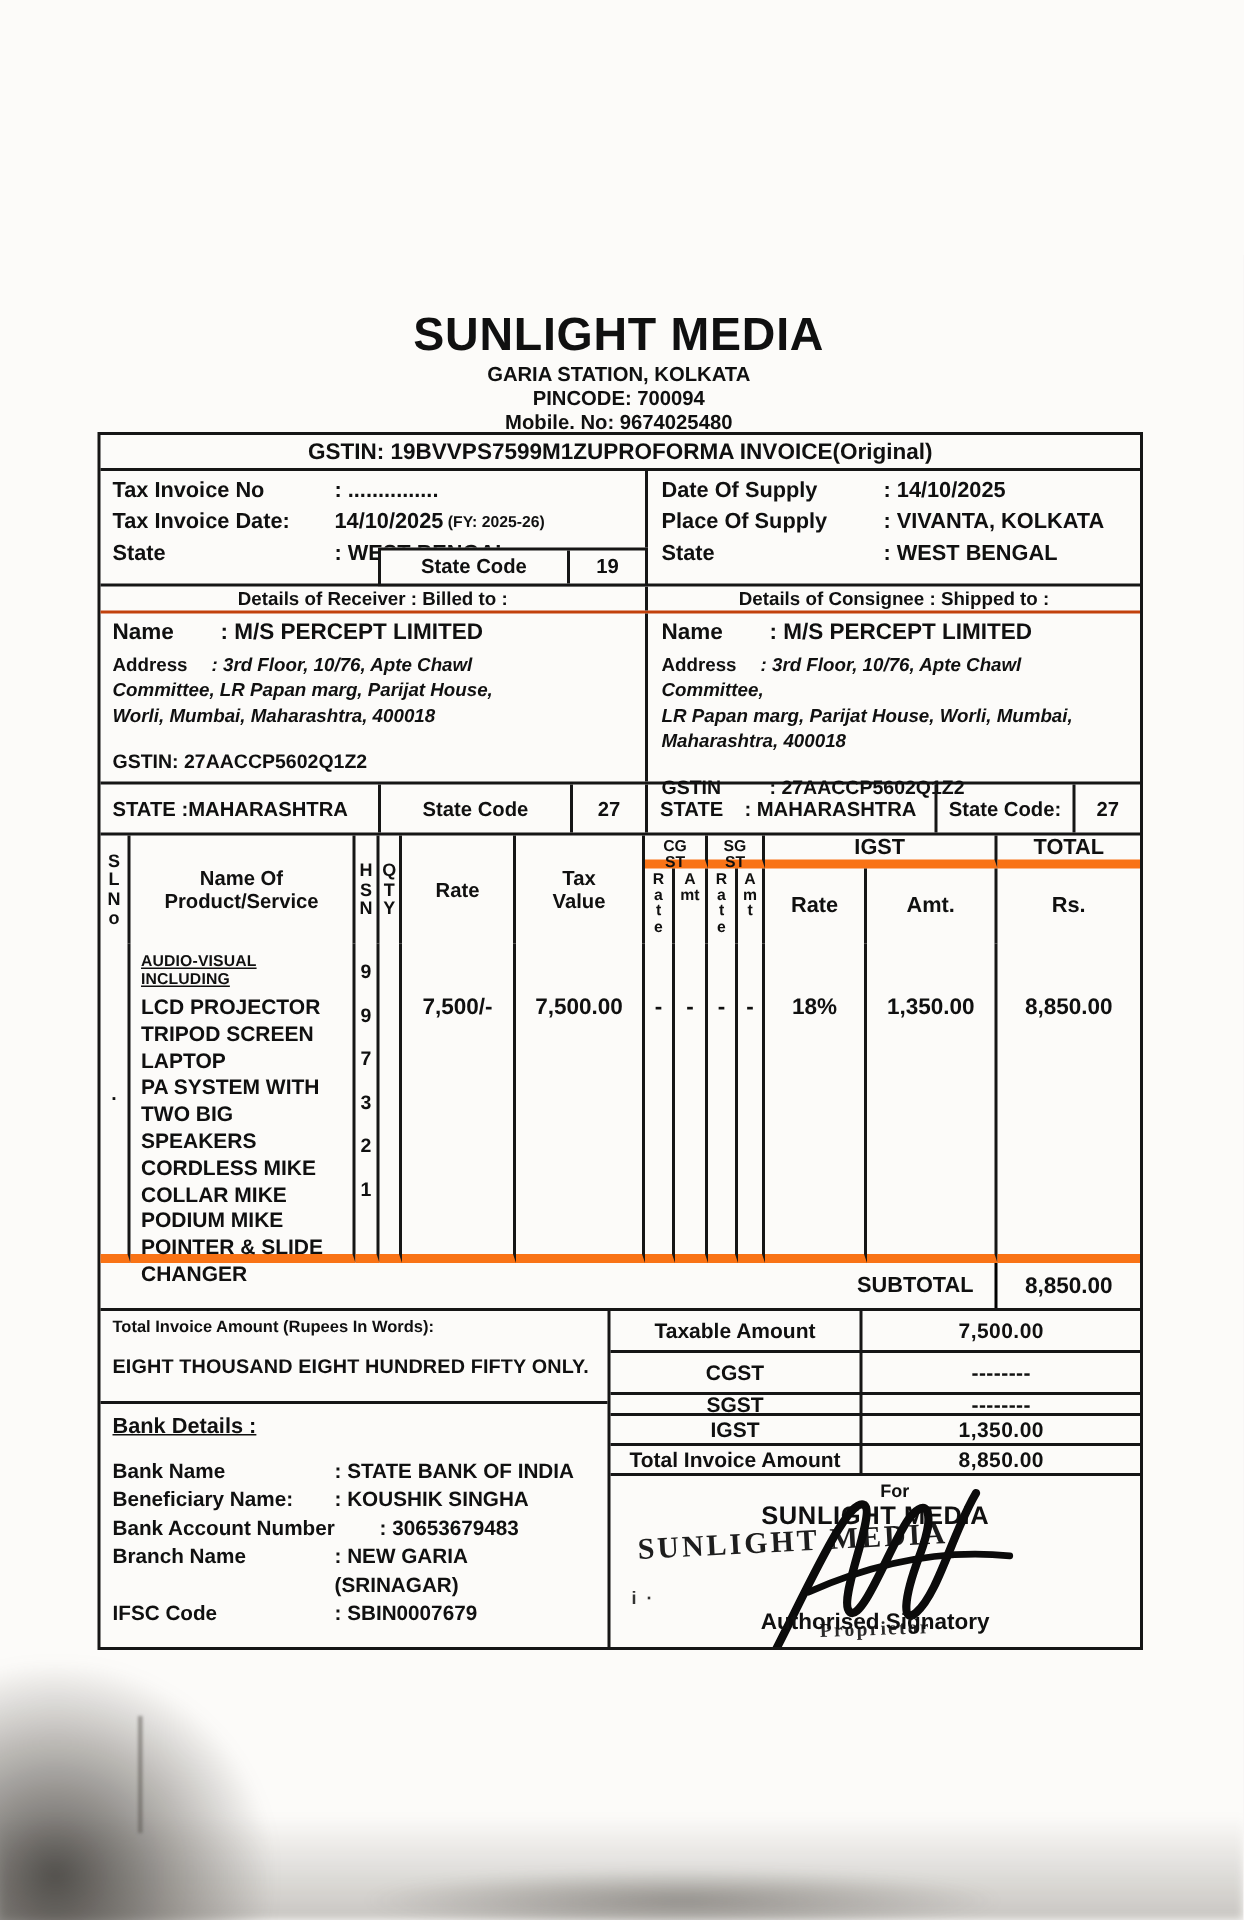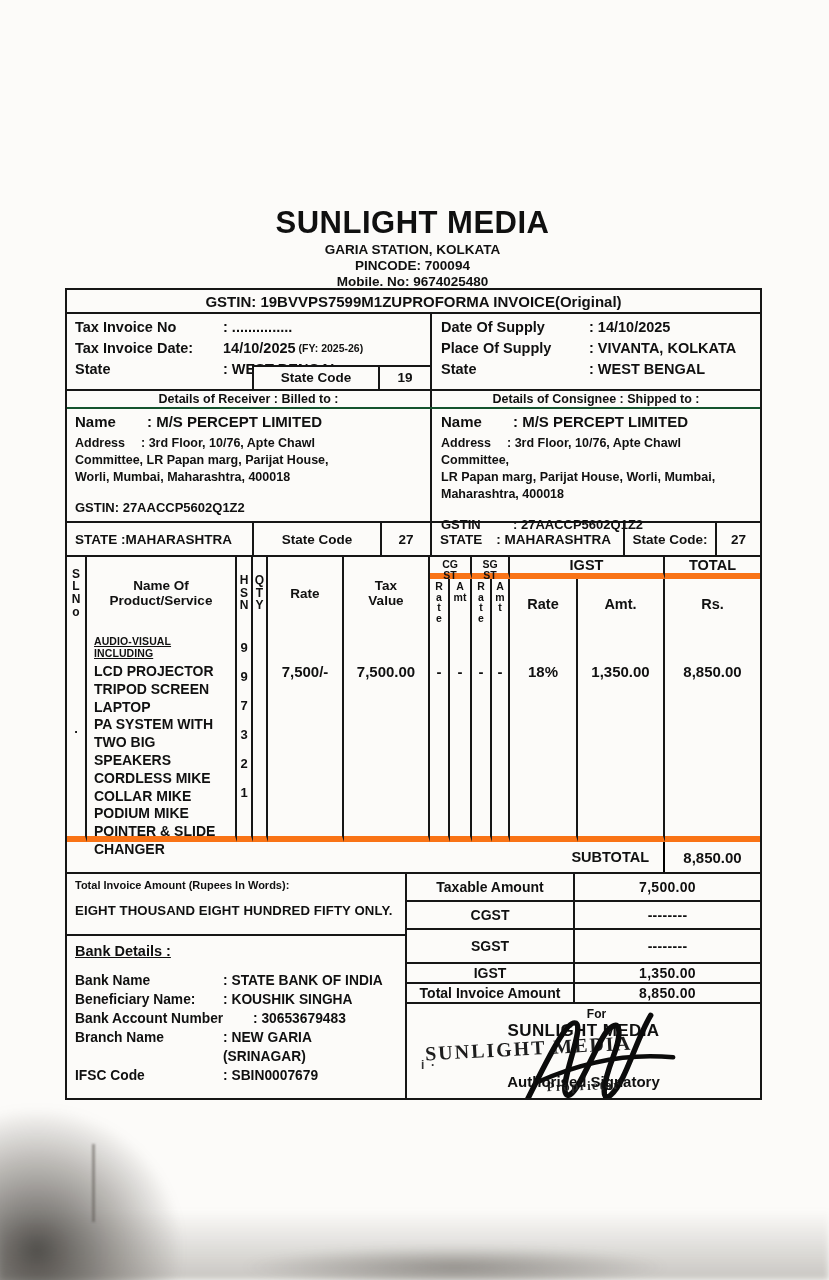--- a/index.html
+++ b/index.html
@@ -32,33 +32,33 @@
   .metarow { display:flex; height:77px; border-bottom:2px solid #161616; }
   .meta-left { position:relative; width:365px; border-right:2px solid #161616; padding:3px 0 0 8px; }
   .meta-right { flex:1; padding:3px 0 0 9px; }
   .meta-line { display:flex; font-size:14.5px; line-height:21px; }
   .meta-line .lbl { flex:0 0 148px; }
   .fy { font-size:10.5px; align-self:center; margin-left:3px; }
   .sc-box { position:absolute; right:-2px; bottom:-2px; display:flex; height:26px; border:2px solid #161616; background:#fcfbf9; }
   .sc-lbl { width:126px; text-align:center; line-height:22px; font-size:13.5px; border-right:2px solid #161616; }
   .sc-val { width:50px; text-align:center; line-height:22px; font-size:13.5px; }
 
-  .dheadrow { display:flex; height:18px; border-bottom:2px solid #14532d; font-size:12.5px; }
+  .dheadrow { display:flex; height:18px; border-bottom:2px solid #c2410c; font-size:12.5px; }
   .dheadrow div { text-align:center; line-height:16px; }
   .dh-left { width:365px; border-right:2px solid #161616; }
   .dh-right { flex:1; }
 
   .dbody { display:flex; height:114px; border-bottom:2px solid #161616; }
   .db-left { width:365px; border-right:2px solid #161616; padding:4px 8px 0 8px; }
   .db-right { flex:1; padding:4px 9px 0 9px; }
   .nm-line { display:flex; font-size:15px; margin-bottom:5px; }
   .nm-line .lbl { flex:0 0 72px; }
   .addr { font-size:12.5px; line-height:17px; }
   .addr .lbl { display:inline-block; width:66px; }
-  .addr .val { white-space:pre-line; }
+  .addr .val { white-space:pre-line;font-style:italic; }
   .gstin-line { font-size:13px; margin-top:14px; display:flex; }
   .gstin-line .lbl { flex:0 0 72px; }
 
   .staterow { display:flex; height:34px; border-bottom:2px solid #161616; font-size:13.5px; }
   .st-left { width:365px; border-right:2px solid #161616; display:flex; }
   .st-right { flex:1; display:flex; }
   .st-text { flex:1; display:flex; align-items:center; padding-left:8px; }
   .st-text .gap { width:14px; }
   .st-cell { border-left:2px solid #161616; display:flex; align-items:center; justify-content:center; }
 
@@ -325,21 +325,21 @@
 
       <div class="bt-right">
         <div class="sum-row" style="height:28px">
           <span class="lbl">Taxable Amount</span>
           <span class="val">7,500.00</span>
         </div>
         <div class="sum-row" style="height:28px">
           <span class="lbl">CGST</span>
           <span class="val">--------</span>
         </div>
-        <div class="sum-row" style="height:34px">
+        <div class="sum-row" style="height:14px">
           <span class="lbl">SGST</span>
           <span class="val">--------</span>
         </div>
         <div class="sum-row" style="height:20px">
           <span class="lbl">IGST</span>
           <span class="val">1,350.00</span>
         </div>
         <div class="sum-row" style="height:20px">
           <span class="lbl">Total Invoice Amount</span>
           <span class="val">8,850.00</span>

